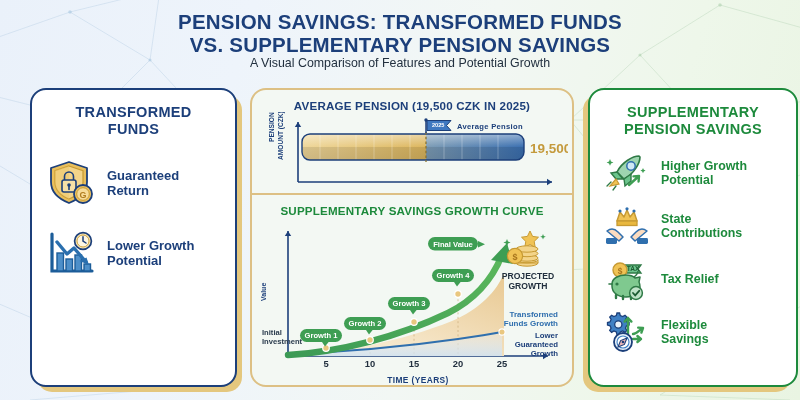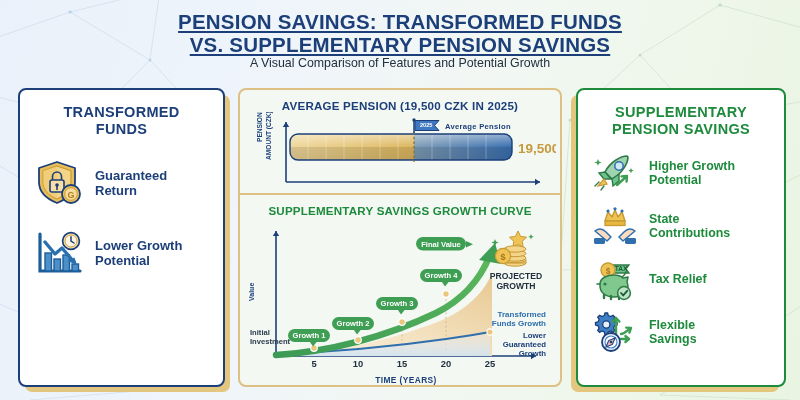--- a/index.html
+++ b/index.html
@@ -9,26 +9,26 @@
     background:linear-gradient(105deg,#eaf1fa 0%,#eef4fb 28%,#f2f7f4 55%,#eef7ea 78%,#e9f4e2 100%);
     position:relative;
   }
   .bg-net{position:absolute;inset:0;z-index:0;pointer-events:none;}
   .wrap{position:relative;z-index:2;width:800px;height:400px;}
 
   
   .header{text-align:center;padding-top:11px;}
   .title{
     color:#1c3f7a;font-weight:bold;font-size:20.5px;line-height:22.5px;
-    letter-spacing:.2px;text-transform:uppercase;text-decoration:underline;
+    letter-spacing:.2px;text-transform:uppercase;
   }
   .subtitle{color:#22303f;font-size:12.4px;}
 
   
-  .panel{position:absolute;background:#fff;border-radius:8px;}
+  .panel{position:absolute;background:#fff;border-radius:16px;margin-left:12px;}
   .panel-left{
     left:18px;top:88px;width:203px;height:295px;
     border:2px solid #1c3f7a;
     box-shadow:6px 6px 0 -1px #e4c77e;
   }
   .panel-right{
     left:576px;top:88px;width:206px;height:295px;
     border:2px solid #1d8a3c;
     box-shadow:-6px 6px 0 -1px #e4c77e;
   }

